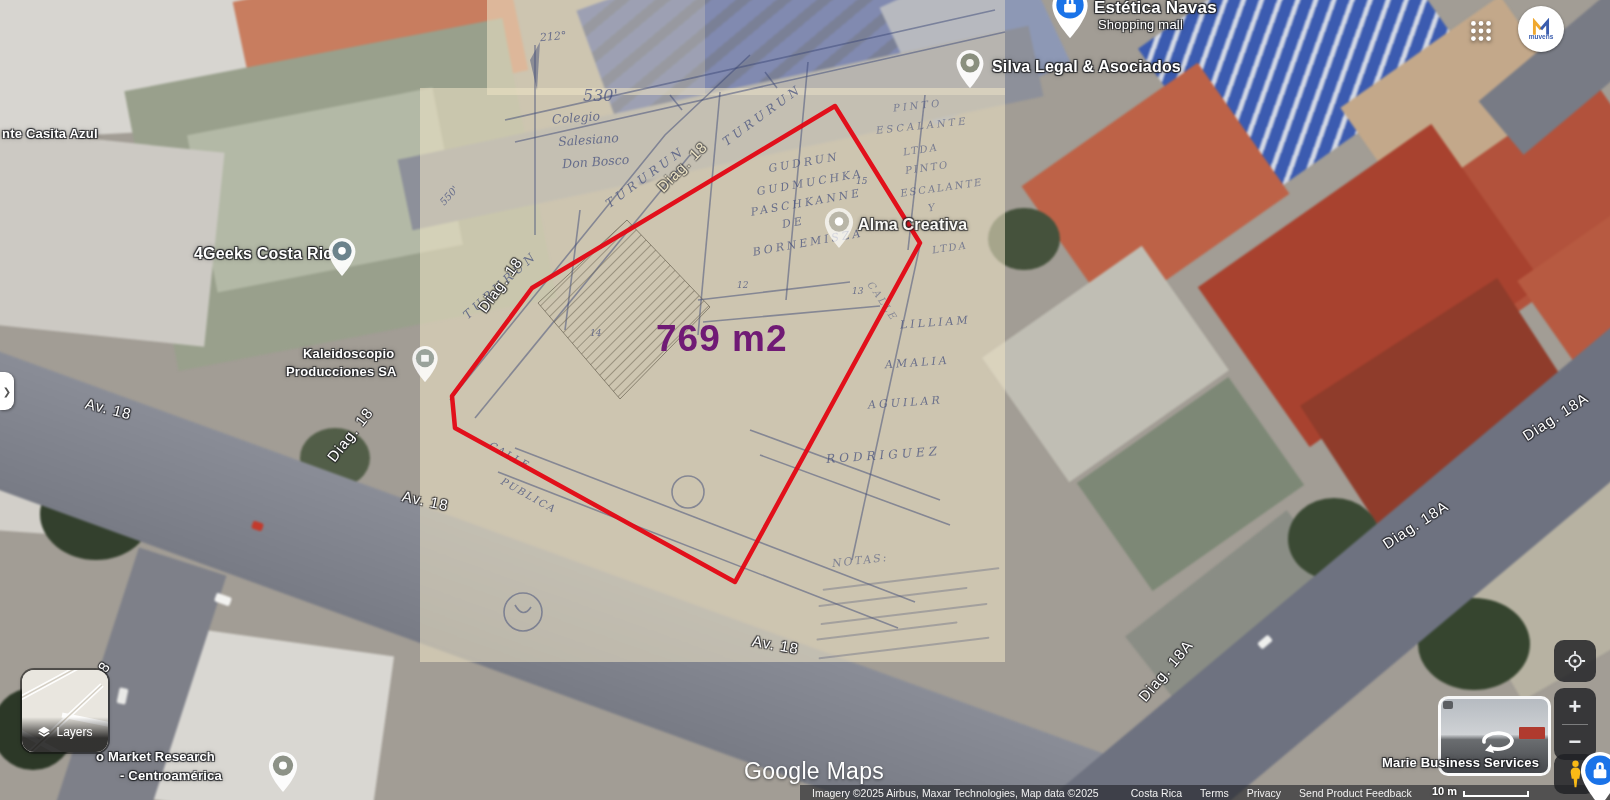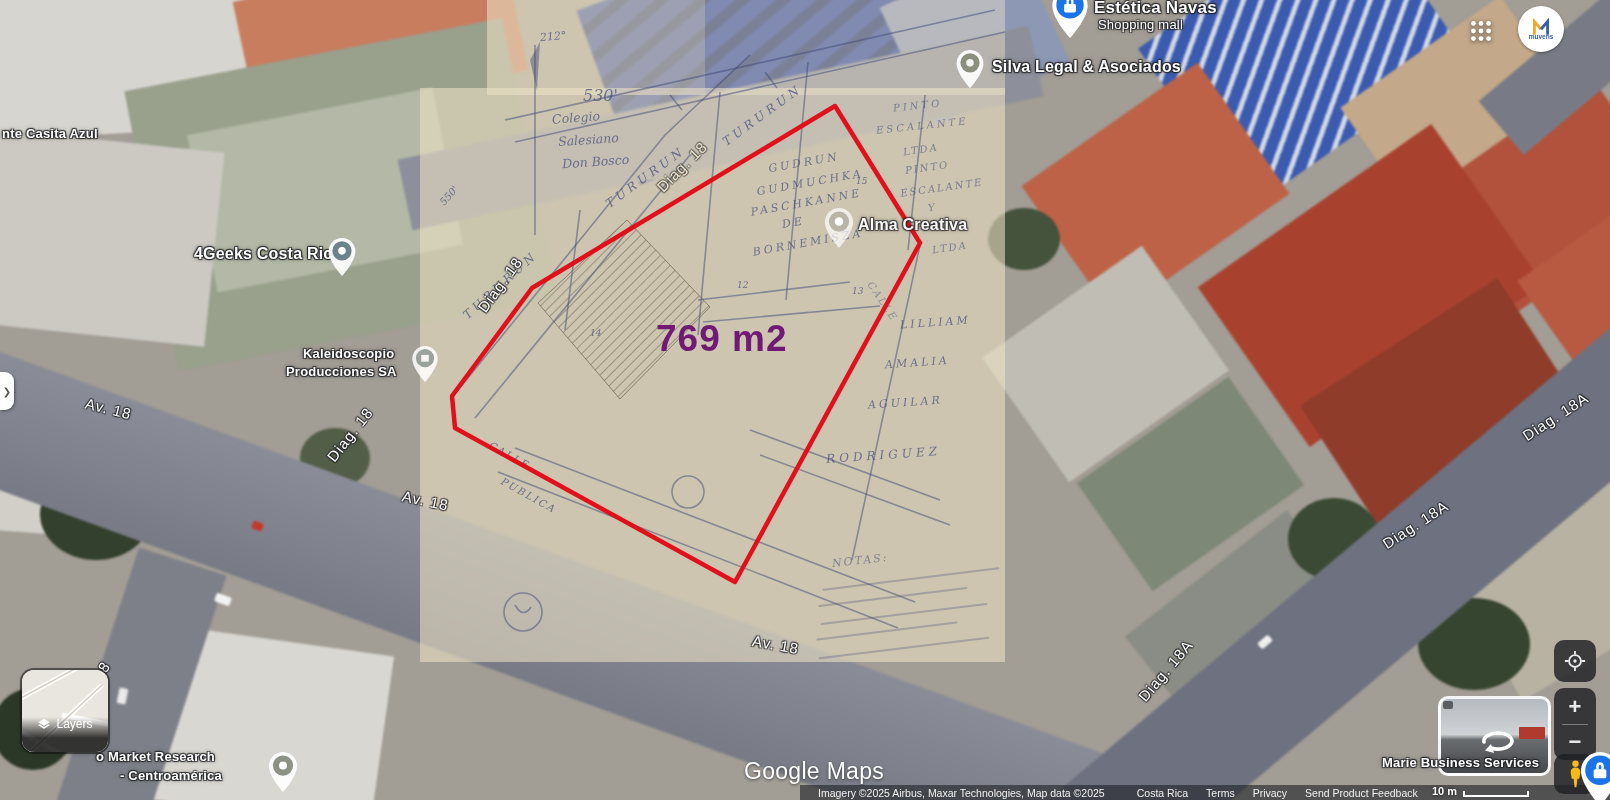--- a/index.html
+++ b/index.html
@@ -27,35 +27,35 @@
              transform:rotate(-7deg);border-radius:2px;}
   .pin{position:absolute;z-index:6;}
   .ctl{position:absolute;left:1554px;width:42px;background:rgba(32,33,36,.82);
        border-radius:10px;display:flex;flex-direction:column;align-items:center;
        justify-content:center;color:#e8eaed;z-index:10;cursor:pointer;}
   .zbtn{width:42px;height:34px;display:flex;align-items:center;justify-content:center;
         font-size:22px;font-weight:700;color:#e8eaed;}
   .zdiv{width:26px;height:1px;background:rgba(255,255,255,.35);}
   .attr{position:absolute;left:800px;top:785px;width:810px;height:15px;
         background:rgba(33,34,38,.62);display:flex;align-items:center;gap:18px;
-        font-size:10.5px;color:#f1f1f1;padding:0 18px;box-sizing:border-box;z-index:9;
+        font-size:10.5px;color:#f1f1f1;padding:0 12px;box-sizing:border-box;z-index:9;
         white-space:nowrap;}
   .attr span{display:inline-block;}
   .alink{cursor:pointer;}
   .area-label{position:absolute;left:656px;top:312px;font-size:37px;font-weight:bold;
         color:#701a75;letter-spacing:1px;z-index:5;margin-top:6px;}
   .wordmark{position:absolute;left:744px;top:758px;font-size:23px;font-weight:500;
         color:#fff;letter-spacing:.3px;z-index:8;
         text-shadow:0 1px 3px rgba(40,42,45,.8);}
   .layers-card{position:absolute;left:22px;top:670px;width:86px;height:82px;z-index:10;
         border-radius:12px;overflow:hidden;box-shadow:0 0 0 2px rgba(20,20,20,.55),0 1px 4px rgba(0,0,0,.4);
         background:#e9e7e0;cursor:pointer;}
   .layers-band{position:absolute;left:0;right:0;bottom:0;height:30px;
         background:linear-gradient(transparent,rgba(0,0,0,.78) 60%);
-        display:flex;align-items:flex-start;justify-content:center;gap:5px;
+        display:flex;align-items:center;justify-content:center;gap:5px;
         padding-bottom:5px;color:#fff;font-size:12px;font-weight:500;}
   .svthumb{position:absolute;left:1438px;top:696px;width:113px;height:80px;z-index:10;
         border:3px solid rgba(255,255,255,.95);border-radius:10px;box-sizing:border-box;
         overflow:hidden;cursor:pointer;
         background:linear-gradient(#b6bbc1 0%,#cfd2d5 48%,#6a6d70 55%,#46484c 100%);}
   .edge-toggle{position:absolute;left:0;top:372px;width:14px;height:38px;background:#fff;
         border-radius:0 9px 9px 0;display:flex;align-items:center;justify-content:center;
         color:#555;font-size:10px;z-index:10;cursor:pointer;box-shadow:1px 1px 3px rgba(0,0,0,.4);}
   .gridicon{position:absolute;left:1468px;top:18px;z-index:10;cursor:pointer;
         filter:drop-shadow(0 1px 2px rgba(0,0,0,.6));}

